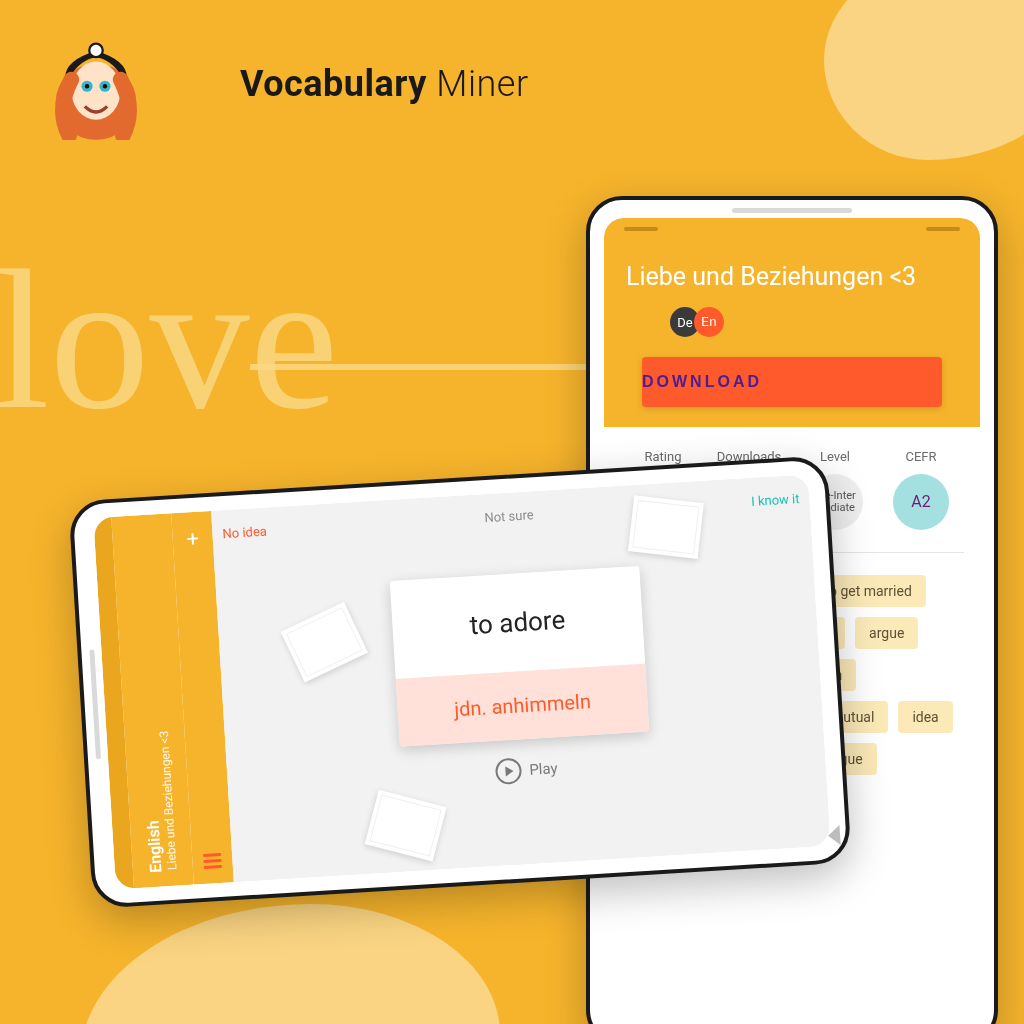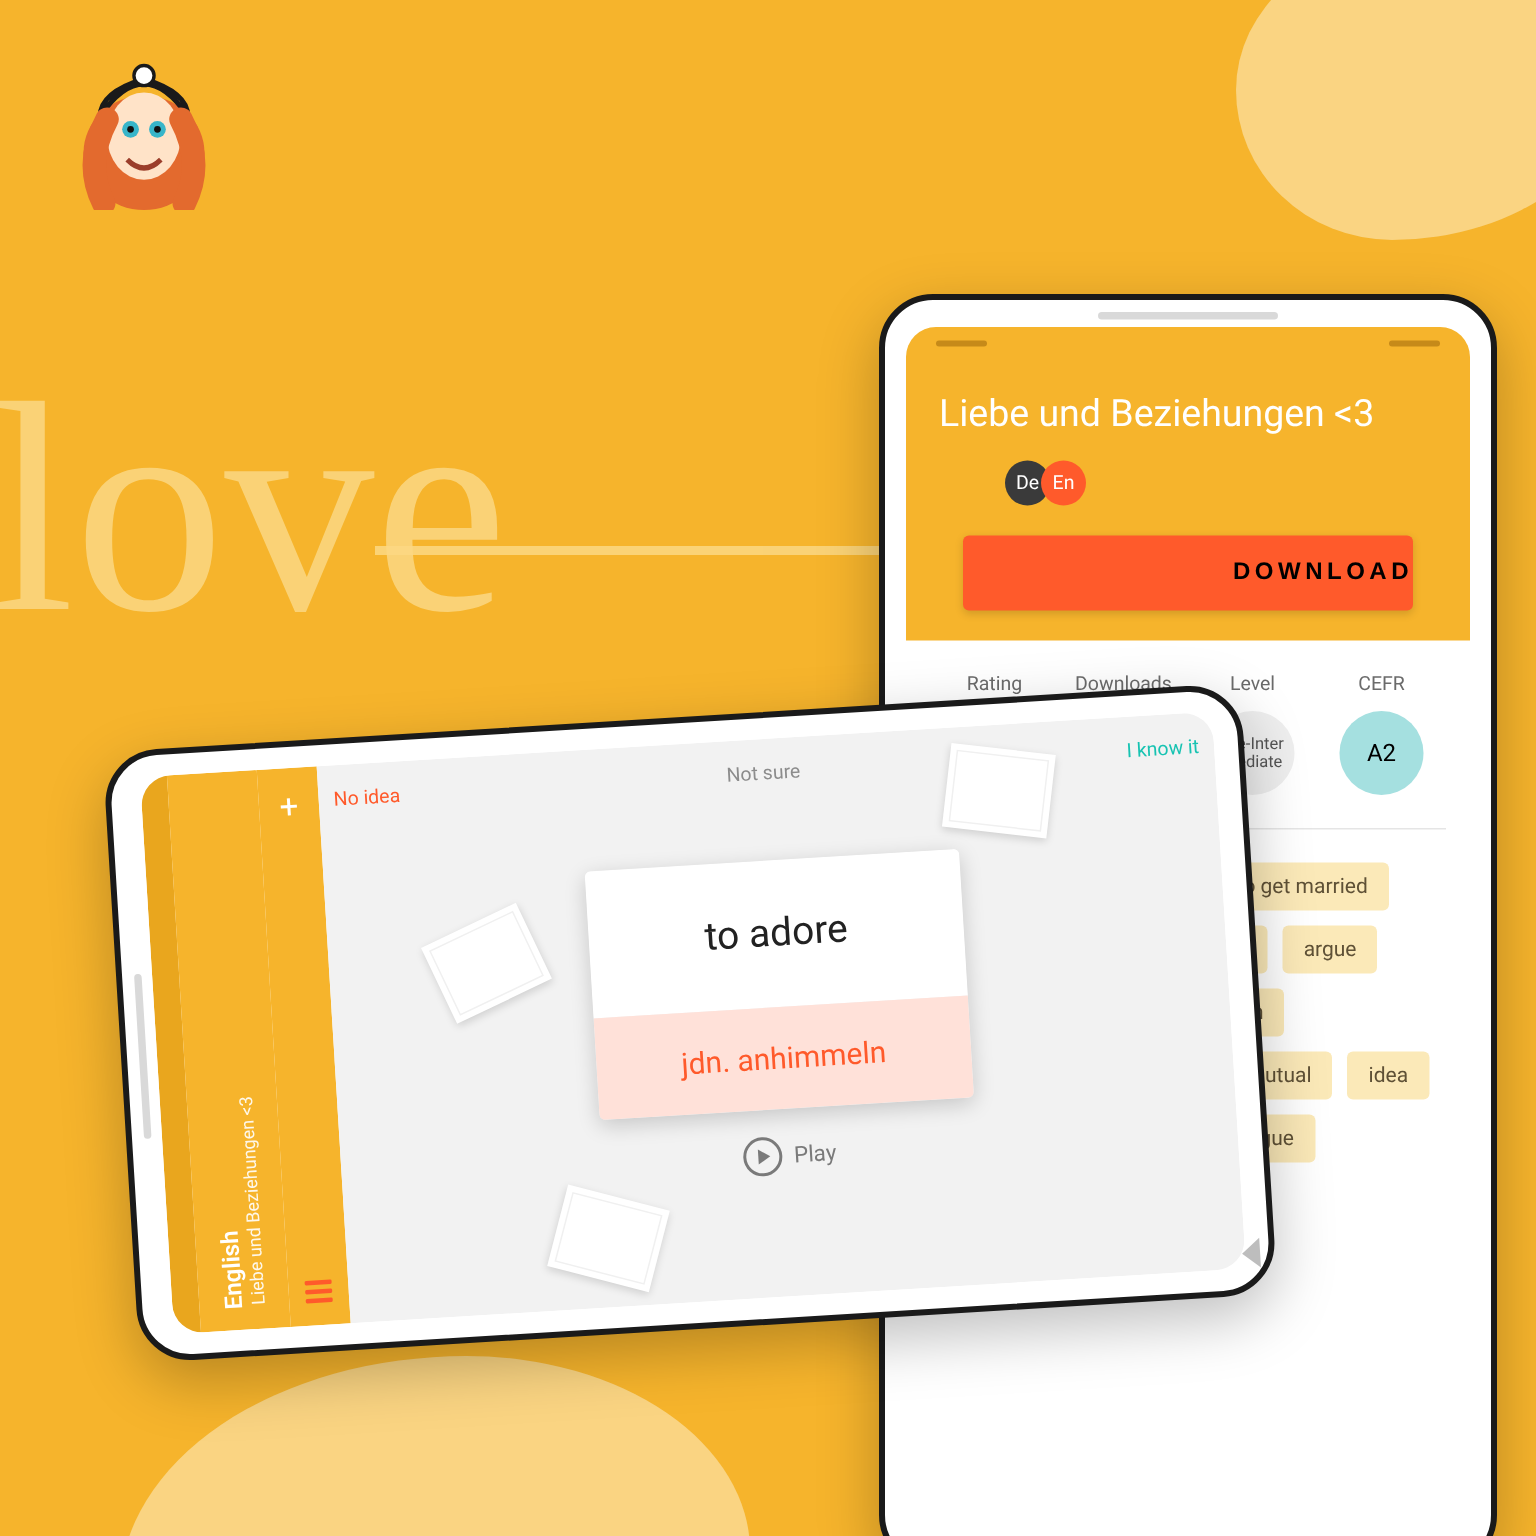--- a/index.html
+++ b/index.html
@@ -128,28 +128,28 @@
   }
   .phone-v .lang-pill { display: inline-flex; margin-left: 44px; }
   .phone-v .lang-pill span {
     width: 30px; height: 30px;
     border-radius: 50%;
     color: #fff;
     font-size: 13px;
     display: flex; align-items: center; justify-content: center;
   }
   .phone-v .lang-pill .de { background: #3a3a3a; }
-  .phone-v .lang-pill .en { background: #ff5a2b; margin-left: -6px; }
+  .phone-v .lang-pill .en { background: #ff5a2b; margin-left: -6px; font-family: Liberation Mono, monospace; }
 
   .phone-v .dl-btn {
     display: block;
     margin: 20px 16px 0 16px;
     background: #ff5a2b;
-    color: #000000;
-    text-align: right;
+    color: #4c1d95;
+    text-align: left;
     padding: 16px 0;
     font-size: 16px;
     letter-spacing: 3px;
     font-weight: 600;
     border-radius: 4px;
     border: none;
     width: calc(100% - 32px);
     cursor: pointer;
     box-shadow: 0 2px 6px rgba(0,0,0,.15);
   }
@@ -170,21 +170,21 @@
     width: 56px; height: 56px;
     border-radius: 50%;
     margin: 10px auto 0 auto;
     display: flex; align-items: center; justify-content: center;
     font-size: 11px;
     color: #555;
     background: #eee;
     line-height: 1.1;
     padding: 4px;
   }
-  .stat .circle.a2 { background: #a5e0e0; color: #000000; font-size: 16px; }
+  .stat .circle.a2 { background: #a5e0e0; color: #701a75; font-size: 16px; }
   .phone-v .divider { height: 1px; background: #e5e5e5; margin: 8px 16px; }
 
   .chips {
     padding: 14px 16px;
     display: flex;
     flex-wrap: wrap;
     gap: 10px;
   }
   .chip {
     background: #fbe9b8;
@@ -343,20 +343,24 @@
       <circle cx="50" cy="20" r="6" fill="#fff" stroke="#1a1a1a" stroke-width="2"></circle>
       <circle cx="42" cy="52" r="5" fill="#38b5c9"></circle>
       <circle cx="58" cy="52" r="5" fill="#38b5c9"></circle>
       <circle cx="42" cy="52" r="2" fill="#111"></circle>
       <circle cx="58" cy="52" r="2" fill="#111"></circle>
       <path d="M40 70 Q50 80 60 70" stroke="#9b3e2b" stroke-width="3" fill="none"></path>
       <path d="M28 46 Q14 72 26 96" stroke="#e36a2e" stroke-width="14" fill="none" stroke-linecap="round"></path>
       <path d="M72 46 Q86 72 74 96" stroke="#e36a2e" stroke-width="14" fill="none" stroke-linecap="round"></path>
     </svg>
   </div>
+  <div class="title">
+    <strong>Vocabulary</strong>
+    <span class="light">Miner</span>
+  </div>
 </div>
 
 <div class="love">love</div>
 <div class="arrow"></div>
 
 <div class="device phone-v">
   <div class="speaker"></div>
   <div class="screen">
     <div class="topbar">
       <span></span>

